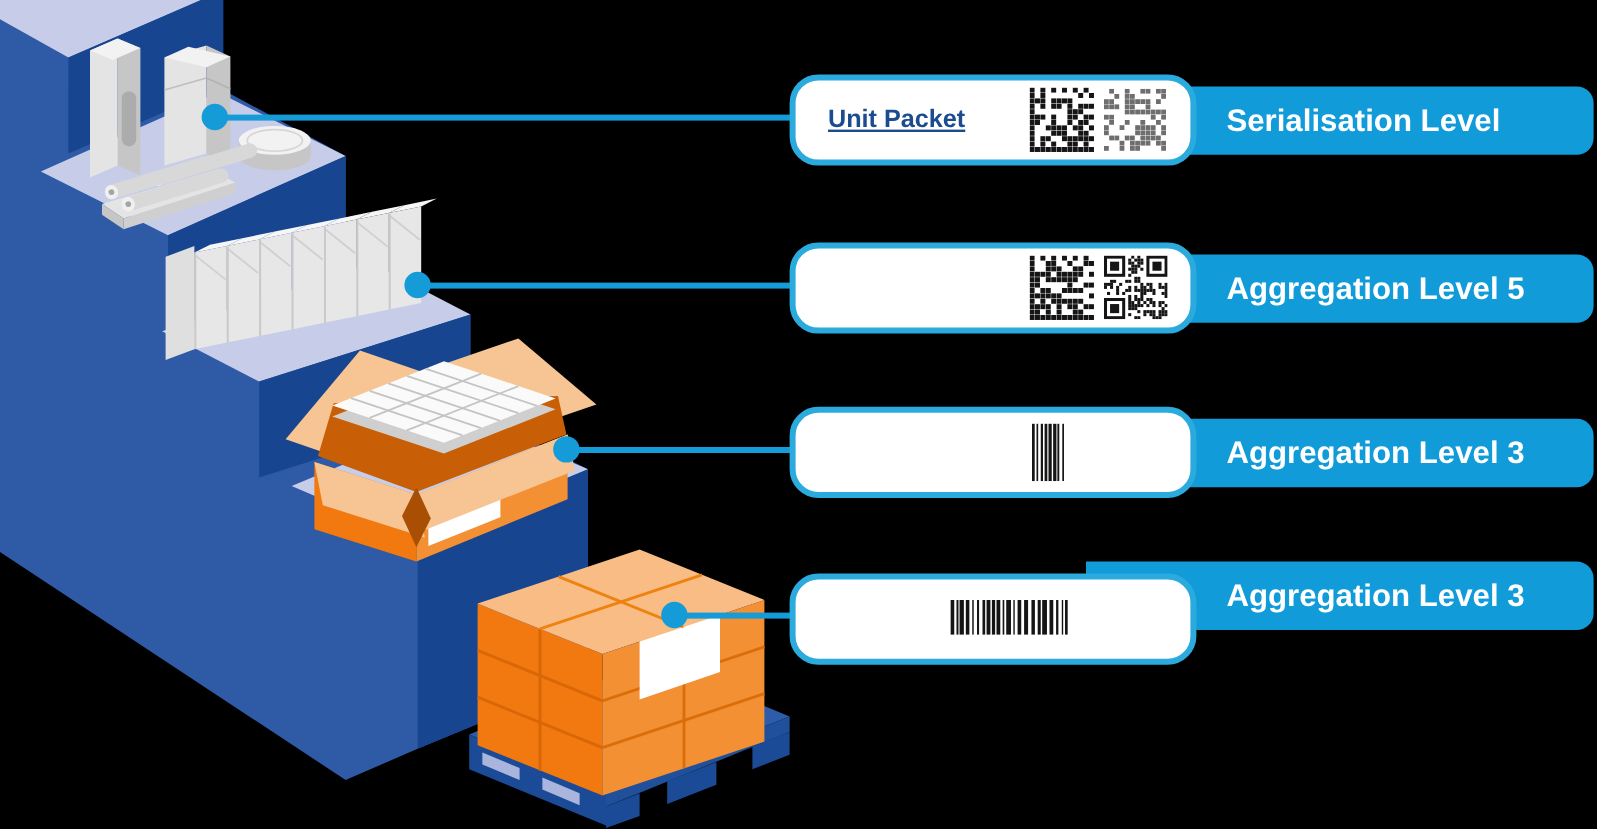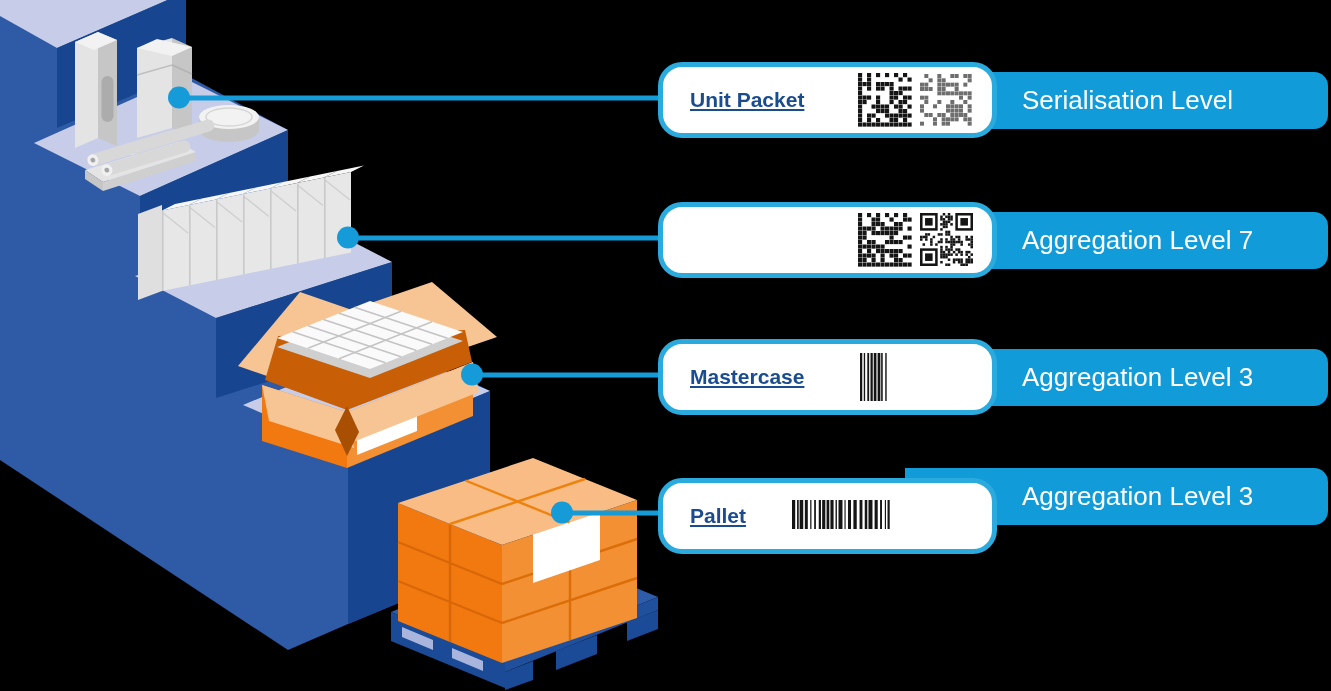--- a/index.html
+++ b/index.html
@@ -10,21 +10,21 @@
   }
   #iso{position:absolute;left:0;top:0;}
   
   .ribbon{
     position:absolute;left:905px;width:423px;height:57px;
     background:var(--ribbon-bg,#119bd8);
     border-radius:0 14px 14px 0;
   }
   .ribbon-label{
     position:absolute;left:117px;top:0;white-space:nowrap;
-    font-weight:400;font-size:26px;line-height:57px;
+    font-weight:700;font-size:26px;line-height:57px;
     color:var(--ribbon-text,#fff);
   }
   .card{
     position:absolute;left:658px;width:339px;height:76px;box-sizing:border-box;
     background:var(--card-bg,#fff);
     border:5px solid var(--card-border,#2baade);
     border-radius:24px;
   }
   .card-label{
     position:absolute;left:27px;top:0;white-space:nowrap;
@@ -346,21 +346,21 @@
       <rect x="47.666666666666664" y="43.33333333333333" width="3.9866666666666664" height="3.9866666666666664" fill="#6e6e6e"></rect>
       <rect x="0" y="47.666666666666664" width="3.9866666666666664" height="3.9866666666666664" fill="#6e6e6e"></rect>
       <rect x="13" y="47.666666666666664" width="3.9866666666666664" height="3.9866666666666664" fill="#6e6e6e"></rect>
       <rect x="21.666666666666664" y="47.666666666666664" width="3.9866666666666664" height="3.9866666666666664" fill="#6e6e6e"></rect>
       <rect x="26" y="47.666666666666664" width="3.9866666666666664" height="3.9866666666666664" fill="#6e6e6e"></rect>
       <rect x="47.666666666666664" y="47.666666666666664" width="3.9866666666666664" height="3.9866666666666664" fill="#6e6e6e"></rect>
     </svg>
 </div>
 
 <div class="ribbon" style="top:211.5px">
-  <span class="ribbon-label">Aggregation Level 7</span>
+  <span class="ribbon-label">Aggregation Level 5</span>
 </div>
 <div class="card" style="top:202px">
   <svg class="code" style="left:195px;top:6px" width="54" height="54">
       <rect x="0" y="0" width="4.140000000000001" height="4.140000000000001" fill="#151515"></rect>
       <rect x="9" y="0" width="4.140000000000001" height="4.140000000000001" fill="#151515"></rect>
       <rect x="18" y="0" width="4.140000000000001" height="4.140000000000001" fill="#151515"></rect>
       <rect x="27" y="0" width="4.140000000000001" height="4.140000000000001" fill="#151515"></rect>
       <rect x="36" y="0" width="4.140000000000001" height="4.140000000000001" fill="#151515"></rect>
       <rect x="45" y="0" width="4.140000000000001" height="4.140000000000001" fill="#151515"></rect>
       <rect x="0" y="4.5" width="4.140000000000001" height="4.140000000000001" fill="#151515"></rect>
@@ -576,38 +576,36 @@
       <rect x="0" y="35.33333333333333" width="17.666666666666664" height="17.666666666666664" fill="#151515"></rect>
       <rect x="2.5238095238095237" y="37.857142857142854" width="12.619047619047619" height="12.619047619047619" fill="#fff"></rect>
       <rect x="5.0476190476190474" y="40.38095238095238" width="7.571428571428571" height="7.571428571428571" fill="#151515"></rect>
     </svg>
 </div>
 
 <div class="ribbon" style="top:348.5px">
   <span class="ribbon-label">Aggregation Level 3</span>
 </div>
 <div class="card" style="top:339px">
-  <span class="card-label">Mastercase</span>
   <svg class="code" style="left:197px;top:9px" width="28" height="48">
       <rect x="0" y="0" width="2.2495694296665345" height="48" fill="#151515"></rect>
       <rect x="3.764492001181697" y="0" width="1.3754510881264932" height="48" fill="#151515"></rect>
       <rect x="7.311772614583267" y="0" width="1.8354642395095269" height="48" fill="#151515"></rect>
       <rect x="10.495116633686758" y="0" width="2.2644326692747105" height="48" fill="#151515"></rect>
       <rect x="13.739047486772318" y="0" width="2.707485020955785" height="48" fill="#151515"></rect>
       <rect x="17.620803590780497" y="0" width="2.7320647843797063" height="48" fill="#151515"></rect>
       <rect x="21.153507491924568" y="0" width="1.5642827090640936" height="48" fill="#151515"></rect>
       <rect x="25.252572772396995" y="0" width="1.3980603219932226" height="48" fill="#151515"></rect>
     </svg>
 </div>
 
 <div class="ribbon" style="top:468px">
   <span class="ribbon-label">Aggregation Level 3</span>
 </div>
 <div class="card" style="top:478px">
-  <span class="card-label">Pallet</span>
   <svg class="code" style="left:129px;top:17px" width="100" height="29">
       <rect x="0" y="0" width="3.2070980538647147" height="29" fill="#151515"></rect>
       <rect x="5.067886435458384" y="0" width="1.6605740788674792" height="29" fill="#151515"></rect>
       <rect x="7.6283277658877555" y="0" width="3.6049894702644036" height="29" fill="#151515"></rect>
       <rect x="12.847171978581311" y="0" width="2.954168797449287" height="29" fill="#151515"></rect>
       <rect x="18.200452476833227" y="0" width="1.2455201150130109" height="29" fill="#151515"></rect>
       <rect x="22.167377446204135" y="0" width="1.7337347272474946" height="29" fill="#151515"></rect>
       <rect x="26.74966515244435" y="0" width="2.222806931111406" height="29" fill="#151515"></rect>
       <rect x="30.153805244133718" y="0" width="3.1798191974776886" height="29" fill="#151515"></rect>
       <rect x="34.58175093670457" y="0" width="2.704946250517362" height="29" fill="#151515"></rect>

